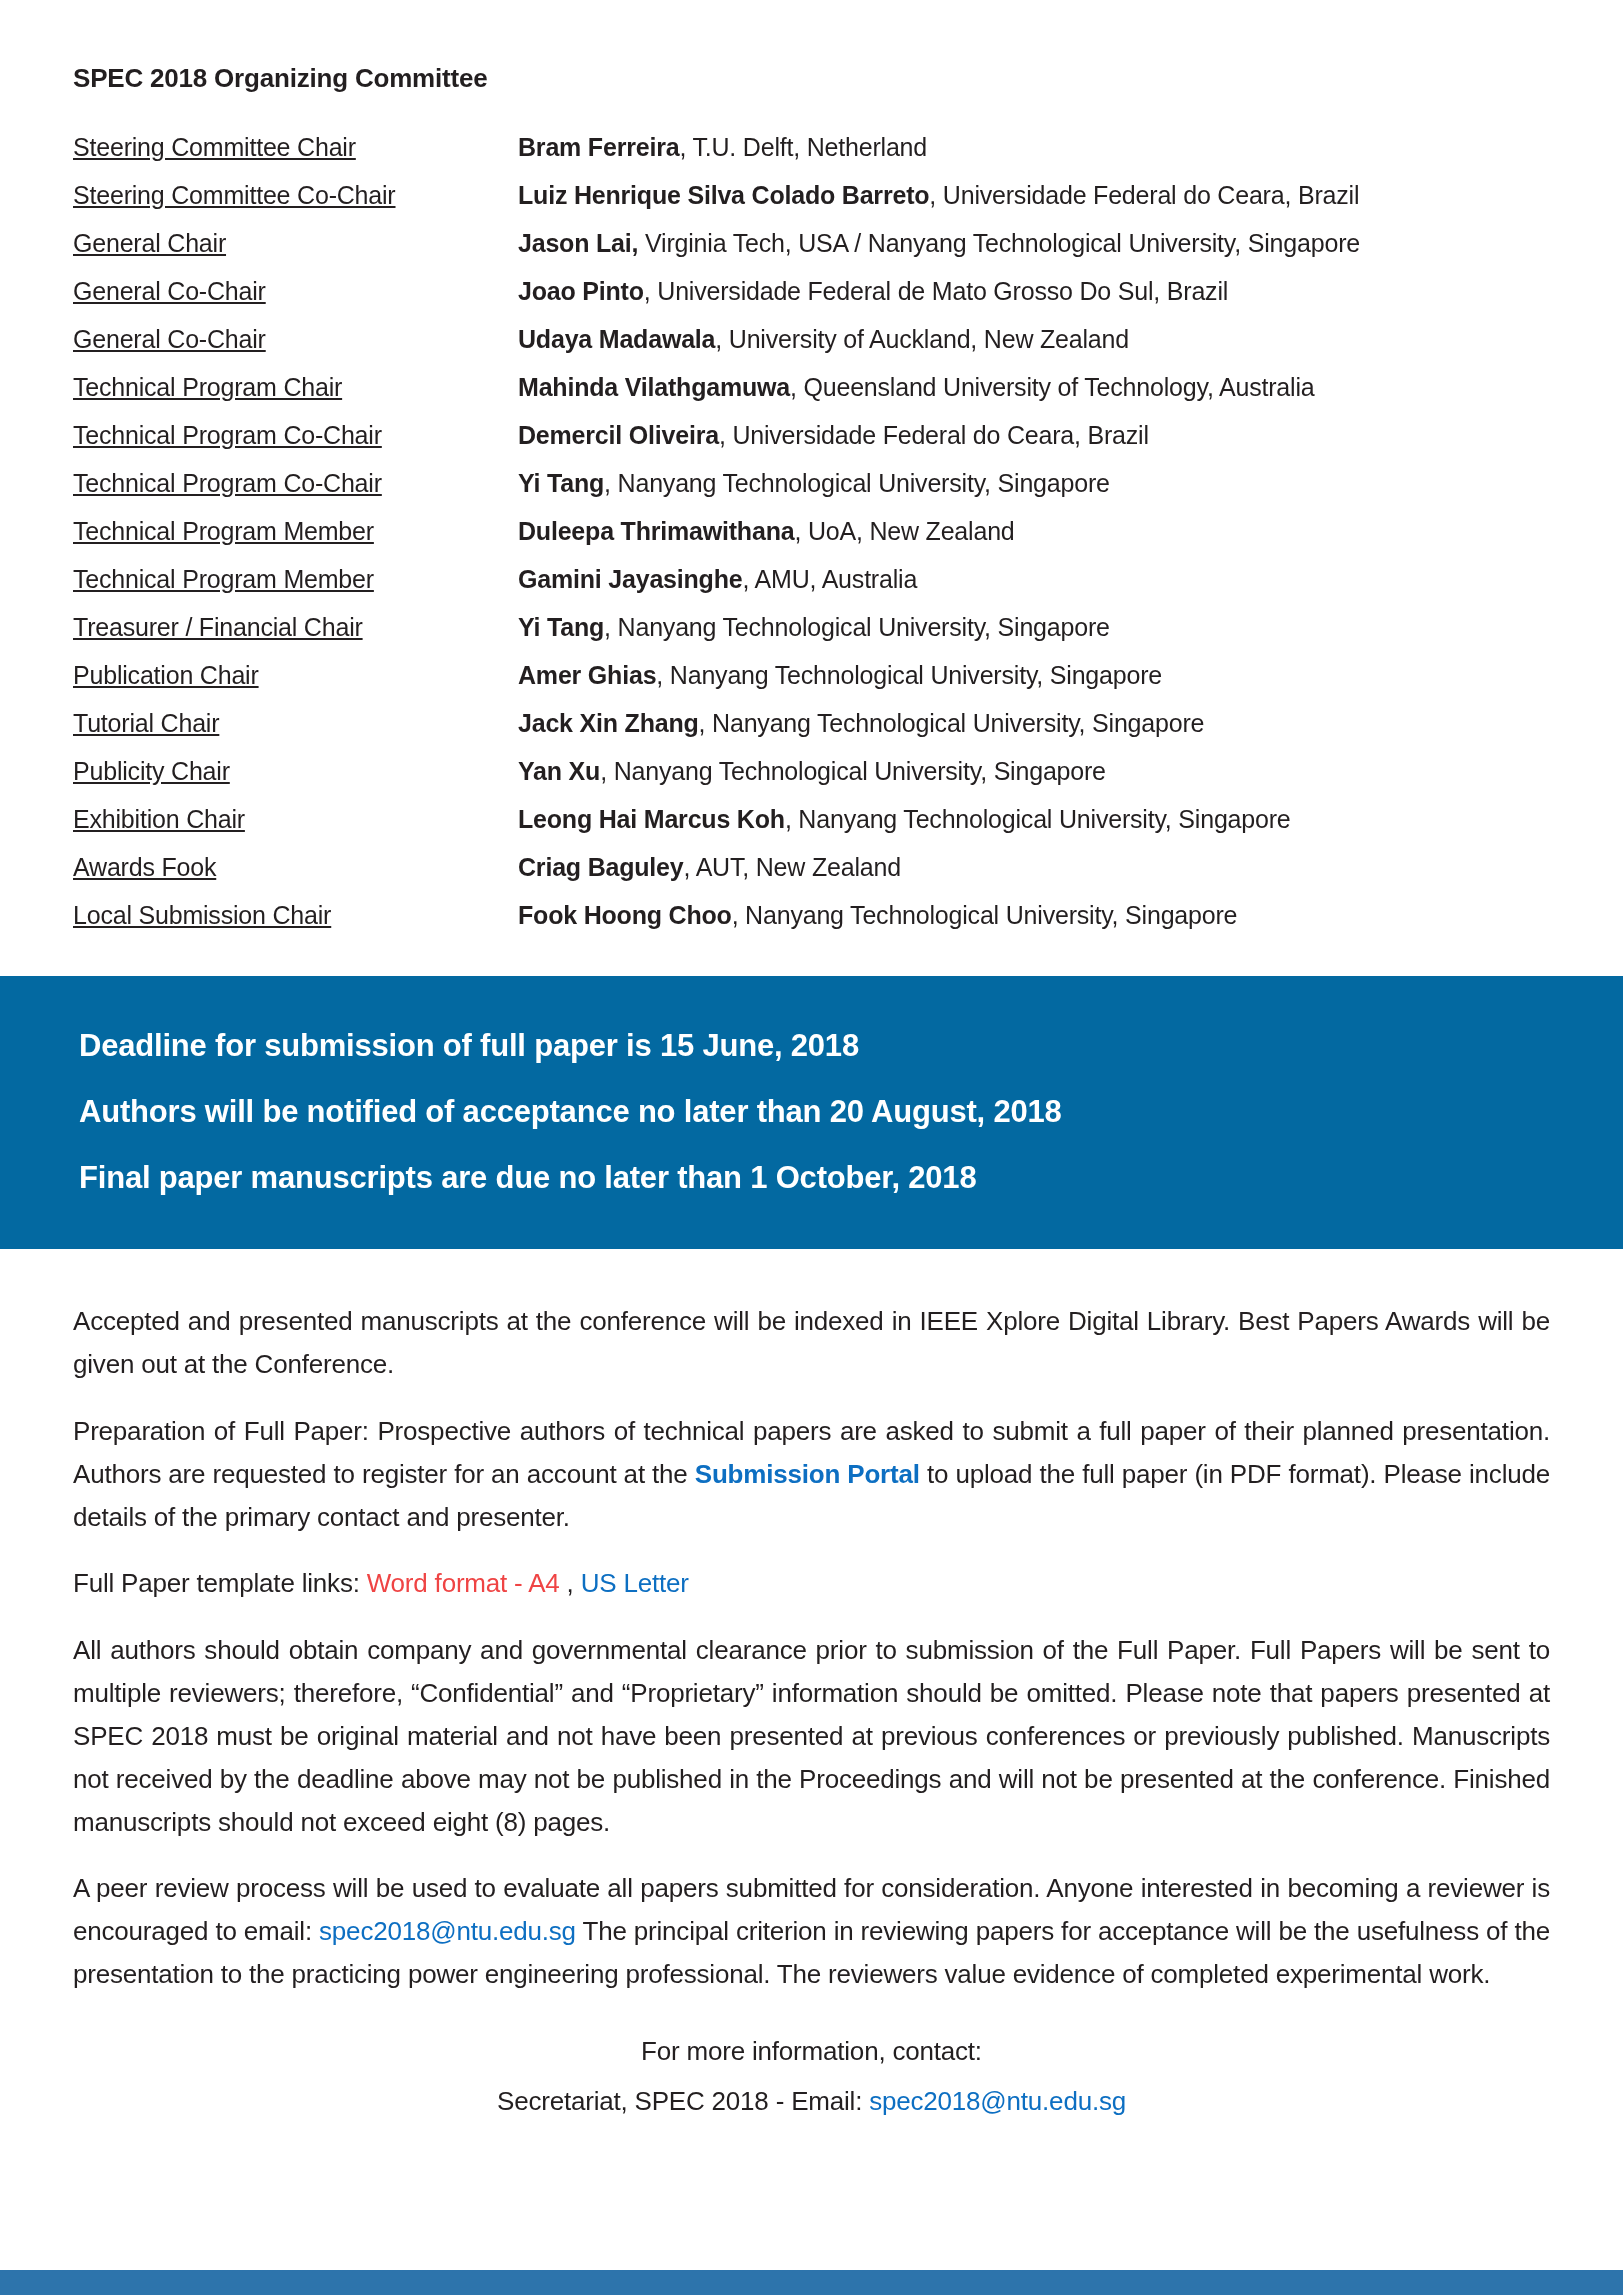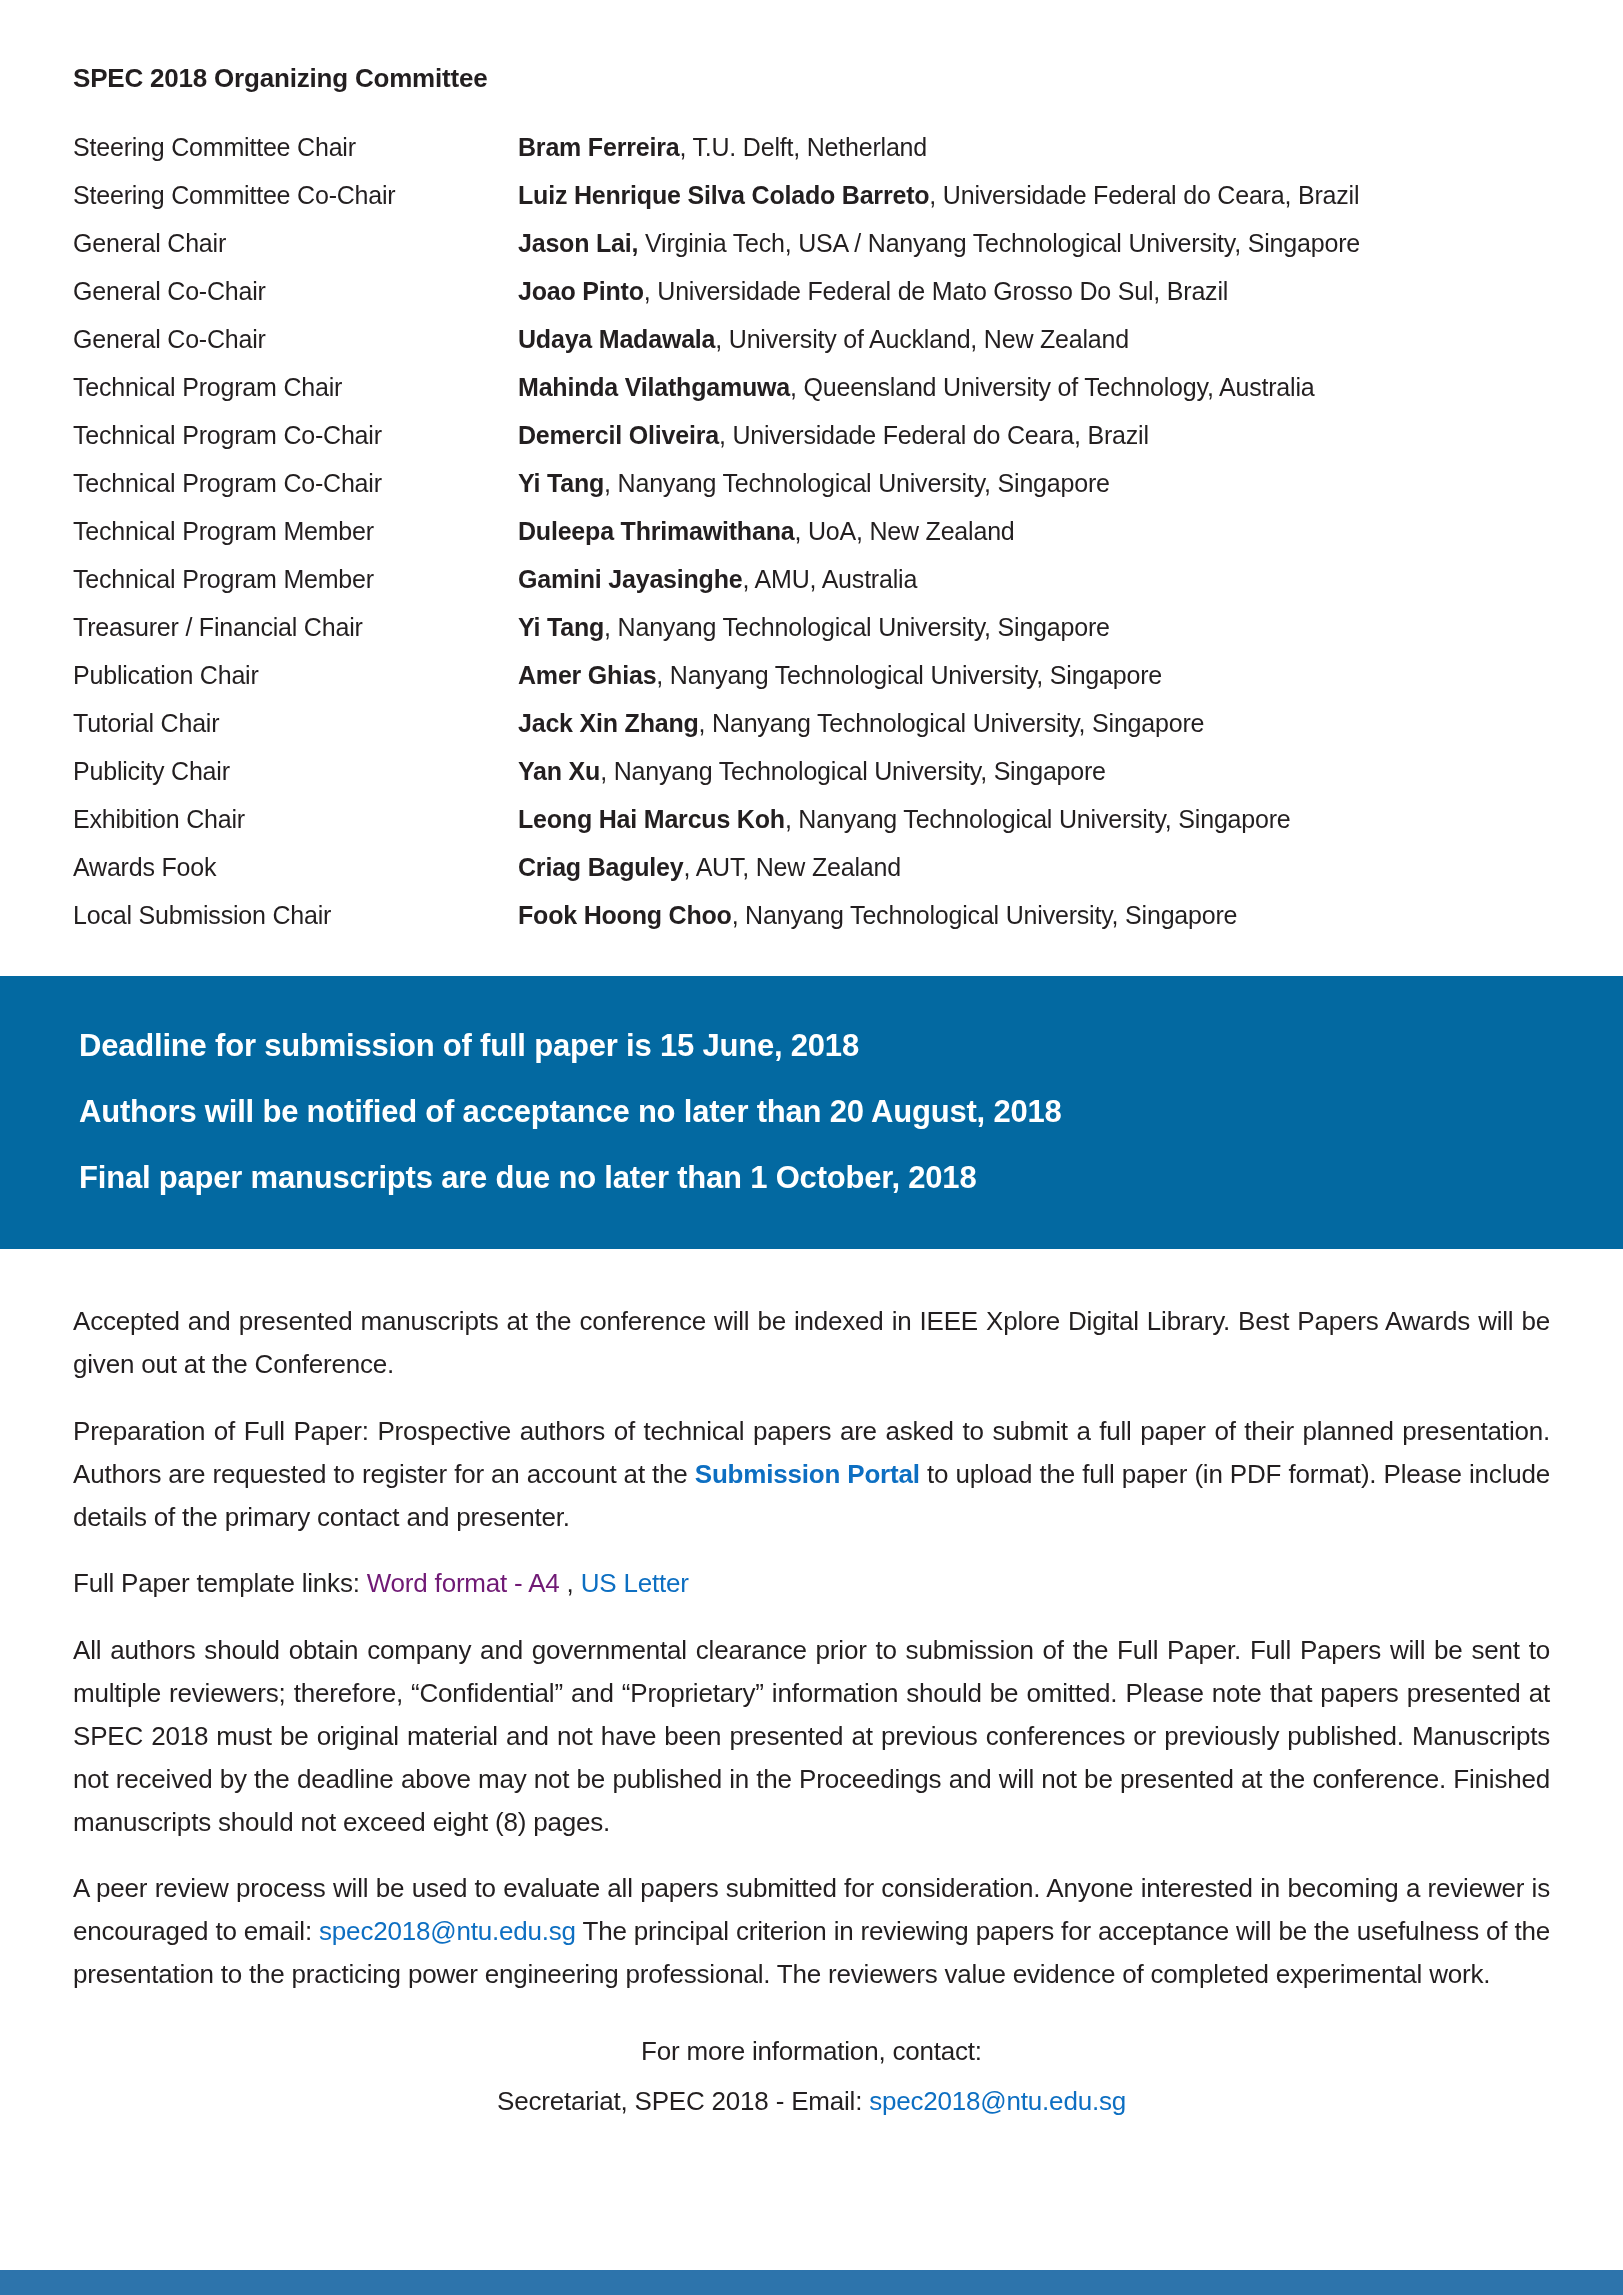--- a/index.html
+++ b/index.html
@@ -6,21 +6,21 @@
   body{
     width:1623px;height:2295px;position:relative;overflow:hidden;
     background:#ffffff;color:#231f20;
     font-family:"Liberation Sans",sans-serif;
     letter-spacing:-0.2px;
   }
   
   .committee{padding:63px 73px 0 73px;}
   .committee h1{font-size:26px;font-weight:bold;margin:0 0 29px 0;}
   .crow{display:flex;align-items:baseline;line-height:48px;font-size:25px;}
-  .crole{width:437px;flex:none;}
+  .crole{width:437px;flex:none;text-decoration:underline;}
   .cname{flex:1;margin-left:8px;}
   .cname b{font-weight:bold;}
   
   .banner{
     margin-top:37px;width:100%;
     padding:37px 79px 38px 79px;box-sizing:border-box;
     color:#ffffff;
   }
   .bline{font-size:31px;line-height:66px;font-weight:700;}
   .bline b{font-weight:800;}
@@ -133,21 +133,21 @@
   <div class="bline"><span class="blead">Deadline for submission of full paper is </span><b class="bdate">15 June, 2018</b></div>
 
   <div class="bline"><span class="blead">Authors will be notified of acceptance no later than </span><b class="bdate">20 August, 2018</b></div>
 
   <div class="bline"><span class="blead">Final paper manuscripts are due no later than </span><b class="bdate">1 October, 2018</b></div>
 </section>
 
 <section class="content">
   <p class="bold just">Accepted and presented manuscripts at the conference will be indexed in IEEE Xplore Digital Library. Best Papers Awards will be given out at the Conference.</p>
   <p class="just"><span>Preparation of Full Paper: Prospective authors of technical papers are asked to submit a full paper of their planned presentation. Authors are requested to register for an account at the </span><a class="lnk b" style="color: rgb(13, 111, 194);">Submission Portal</a><span> to upload the full paper (in PDF format). Please include details of the primary contact and presenter.</span></p>
-  <p><span>Full Paper template links: </span><a class="lnk" style="color: #701a75;">Word format - A4</a><span> , </span><a class="lnk" style="color: rgb(13, 111, 194);">US Letter</a></p>
+  <p><span>Full Paper template links: </span><a class="lnk" style="color: #ef4444;">Word format - A4</a><span> , </span><a class="lnk" style="color: rgb(13, 111, 194);">US Letter</a></p>
   <p class="just"><span>All authors should obtain company and governmental clearance prior to submission of the Full Paper. Full Papers will be sent to multiple reviewers; therefore, “Confidential” and “Proprietary” information should be omitted. </span><span class="bold">Please note that papers presented at SPEC 2018 must be original material and not have been presented at previous conferences or previously published. Manuscripts not received by the deadline above may not be published in the Proceedings and will not be presented at the conference. Finished manuscripts should not exceed eight (8) pages.</span></p>
   <p class="just"><span>A peer review process will be used to evaluate all papers submitted for consideration. Anyone interested in becoming a reviewer is encouraged to email: </span><a class="lnk" style="color: rgb(13, 111, 194);">spec2018@ntu.edu.sg</a><span> The principal criterion in reviewing papers for acceptance will be the usefulness of the presentation to the practicing power engineering professional. The reviewers value evidence of completed experimental work.</span></p>
 
   <div class="contact">
     <div>For more information, contact:</div>
     <div><span>Secretariat, SPEC 2018 - Email: </span><a class="lnk" style="color: rgb(13, 111, 194);">spec2018@ntu.edu.sg</a></div>
   </div>
 </section>
 
 <div class="footer-bar" style="background: rgb(45, 116, 172);"></div>

